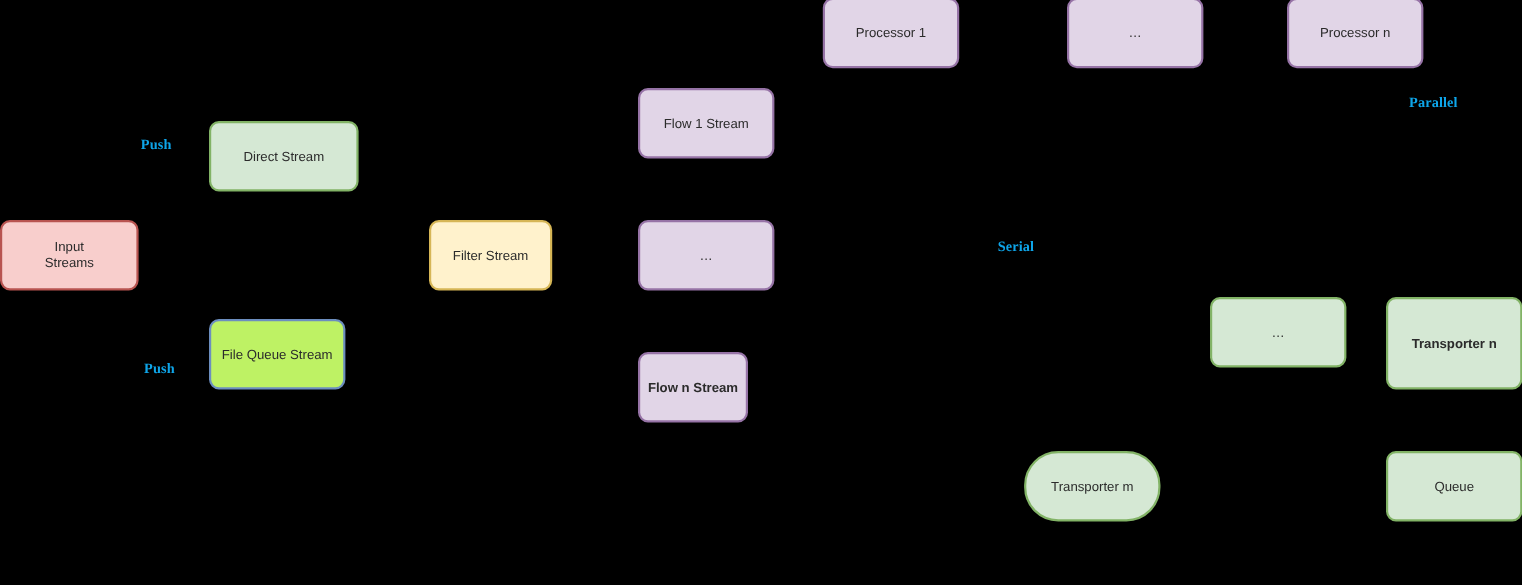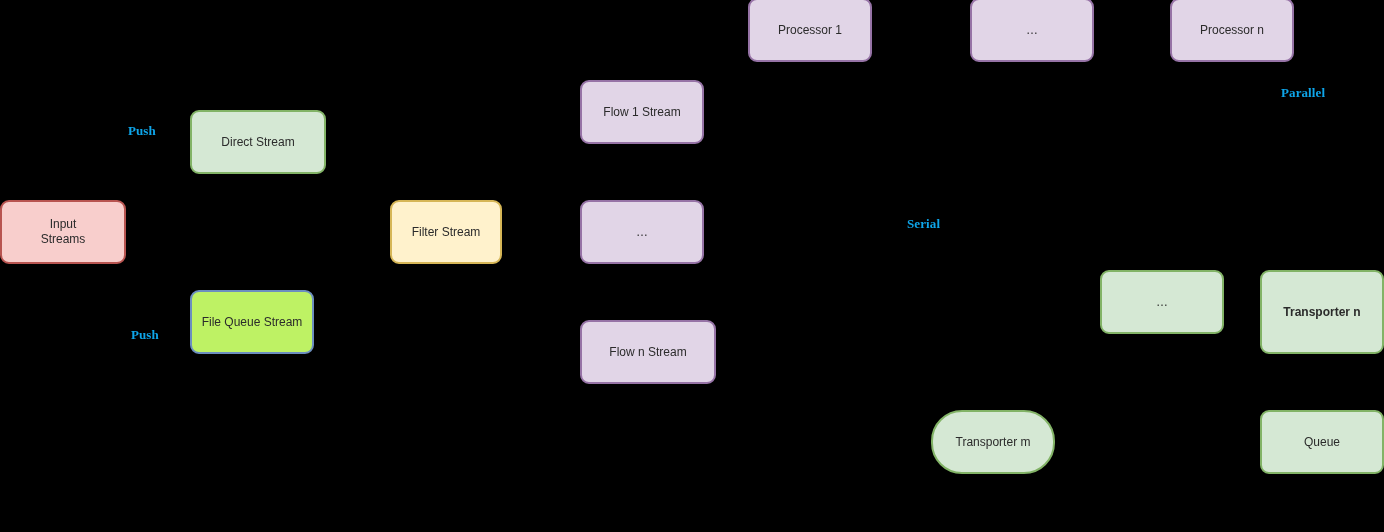--- a/index.html
+++ b/index.html
@@ -53,21 +53,21 @@
 <body>
 
 <div id="canvas">
     <div class="node red" style="left: 0px; top: 200px; width: 126px; height: 64px;">Input
 Streams</div>
     <div class="node green" style="left: 190px; top: 110px; width: 136px; height: 64px;">Direct Stream</div>
     <div class="node blue" style="left: 190px; top: 290px; width: 124px; height: 64px;">File Queue Stream</div>
     <div class="node yellow" style="left: 390px; top: 200px; width: 112px; height: 64px;">Filter Stream</div>
     <div class="node purple" style="left: 580px; top: 80px; width: 124px; height: 64px;">Flow 1 Stream</div>
     <div class="node purple" style="left: 580px; top: 200px; width: 124px; height: 64px;">…</div>
-    <div class="node purple" style="left: 580px; top: 320px; width: 136px; height: 64px;">Flow n Stream</div>
+    <div class="node purple" style="left: 580px; top: 320px; width: 100px; height: 64px; font-weight: bold;">Flow n Stream</div>
     <div class="node purple" style="left: 748px; top: -2px; width: 124px; height: 64px;">Processor 1</div>
     <div class="node purple" style="left: 970px; top: -2px; width: 124px; height: 64px;">…</div>
     <div class="node purple" style="left: 1170px; top: -2px; width: 124px; height: 64px;">Processor n</div>
     <div class="node green" style="left: 1100px; top: 270px; width: 124px; height: 64px;">…</div>
     <div class="node green" style="left: 1260px; top: 270px; width: 124px; height: 84px; font-weight: bold;">Transporter n</div>
     <div class="node green" style="left: 931px; top: 410px; width: 124px; height: 64px; border-radius: 31px;">Transporter m</div>
     <div class="node green" style="left: 1260px; top: 410px; width: 124px; height: 64px;">Queue</div>
     <div class="ann" style="left: 128px; top: 123px;">Push</div>
     <div class="ann" style="left: 131px; top: 327px; text-align: center;">Push</div>
     <div class="ann" style="left: 907px; top: 216px;">Serial</div>

